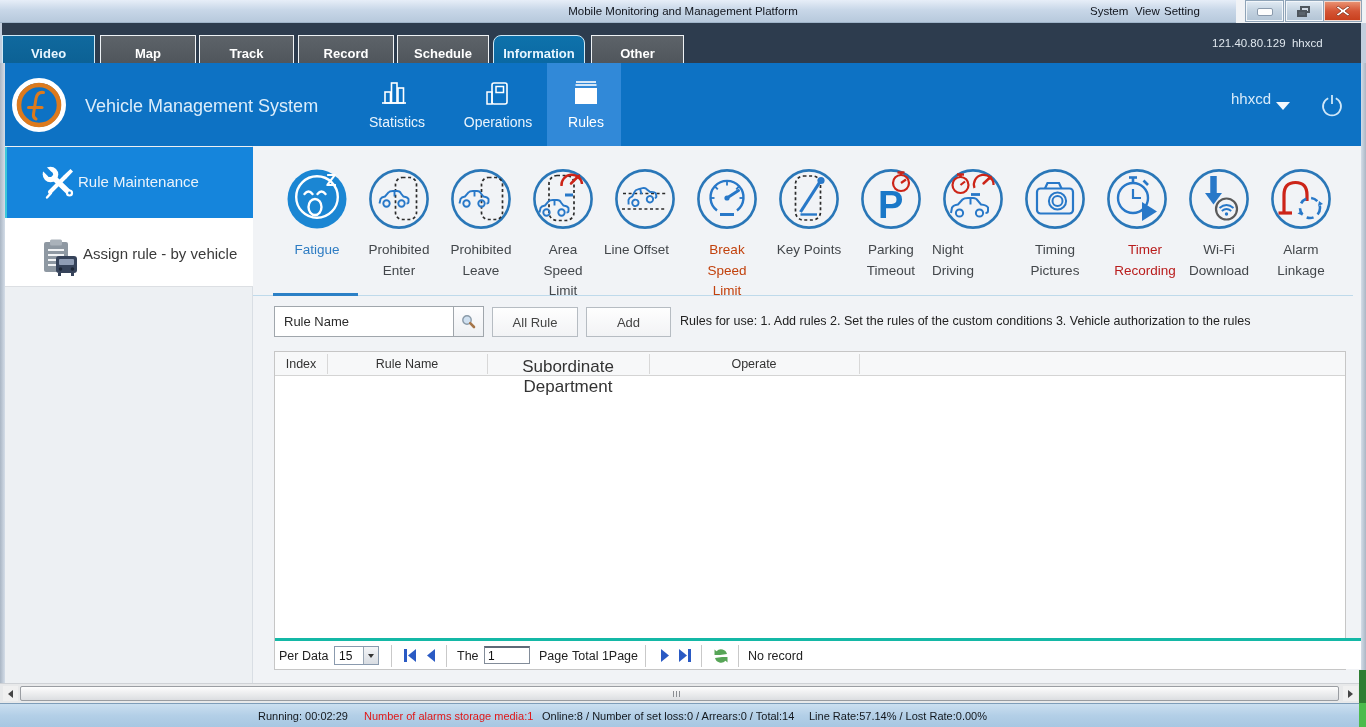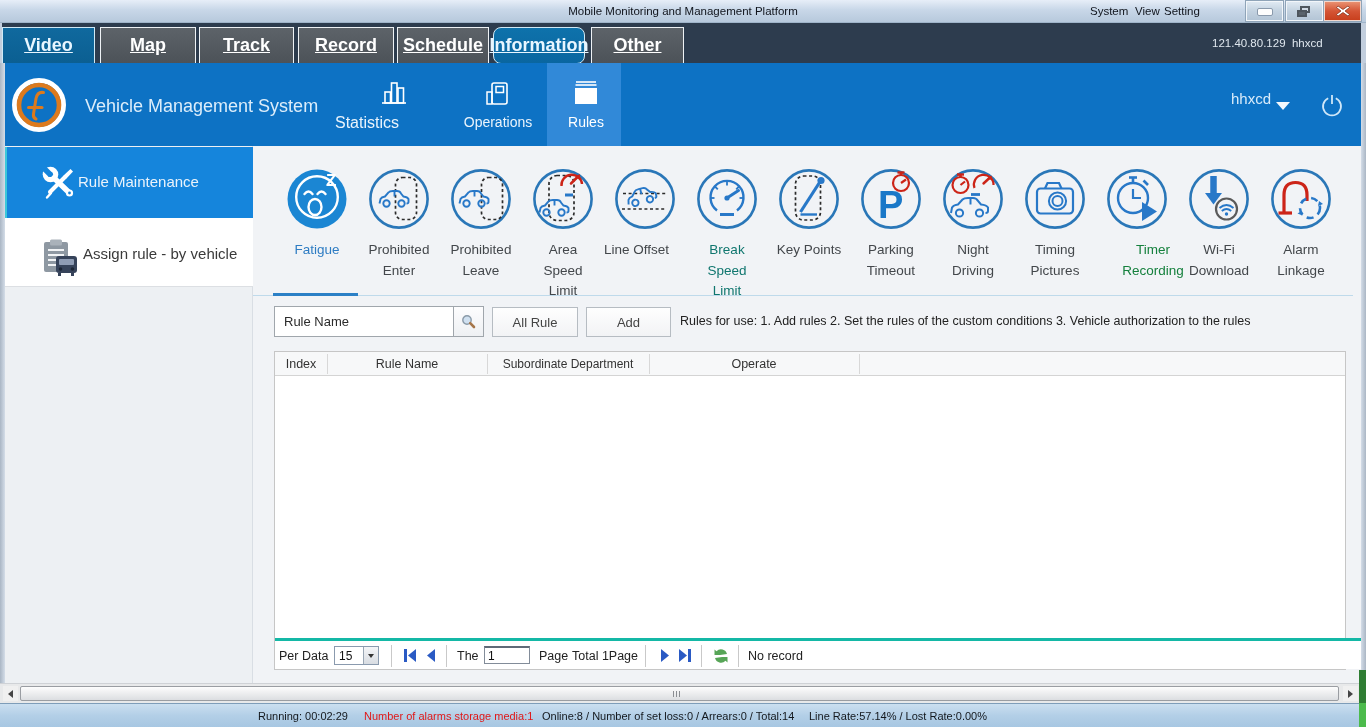--- a/index.html
+++ b/index.html
@@ -1,26 +1,26 @@
 <!DOCTYPE html>
 <html><head>
 <meta charset="utf-8">
 <style>
 *{margin:0;padding:0;box-sizing:border-box;}
 html,body{width:1366px;height:727px;overflow:hidden;}
 body{font-family:"Liberation Sans",sans-serif;background:#f1f3f6;position:relative;}
 .a{position:absolute;}
-.tab{position:absolute;top:4px;height:37px;border:1px solid #eef2f5;color:#fff;font-size:18px;font-weight:bold;display:flex;align-items:center;justify-content:center;background:linear-gradient(180deg,#5d6369 0%,#4c5258 100%);text-decoration:underline;}
+.tab{position:absolute;top:12px;height:37px;border:1px solid #eef2f5;color:#fff;font-size:13px;font-weight:bold;display:flex;align-items:center;justify-content:center;background:linear-gradient(180deg,#5d6369 0%,#4c5258 100%);}
 .tabblue{background:linear-gradient(180deg,#10699e 0%,#0b5f92 100%);border:1px solid #cfe9f6;color:#e8f6ff;}
 .sep{position:absolute;width:1px;background:#c9c9c9;}
 </style>
 </head>
 <body>
 
-<div class="a" id="titlebar" style="left:0;top:0;width:1366px;height:23px;background:linear-gradient(180deg,#e7eef8 0%,#c8d7e8 45%,#b7c9dc 100%);border-bottom:1px solid #9fb4c9;">
+<div class="a" id="titlebar" style="left:0;top:0;width:1236px;height:23px;background:linear-gradient(180deg,#e7eef8 0%,#c8d7e8 45%,#b7c9dc 100%);border-bottom:1px solid #9fb4c9;">
   <div class="a" style="left:0;top:5px;width:1366px;text-align:center;font-size:11.5px;color:#10141c;">Mobile Monitoring and Management Platform</div>
   <div class="a" style="left:1090px;top:5px;font-size:11.5px;color:#10141c;">System</div>
   <div class="a" style="left:1135px;top:5px;font-size:11.5px;color:#10141c;">View</div>
   <div class="a" style="left:1164px;top:5px;font-size:11.5px;color:#10141c;">Setting</div>
 
   <div class="a" style="left:1246px;top:1px;width:37px;height:20px;background:linear-gradient(180deg,#dfe9f2 0%,#c3d2e0 50%,#b4c5d6 100%);border:1px solid #f2f6fa;outline:1px solid #8fa4b8;">
     <div class="a" style="left:10px;top:6px;width:16px;height:8px;background:#fdfdfd;border:1px solid #8a9aac;border-radius:2px;"></div>
   </div>
   <div class="a" style="left:1286px;top:1px;width:37px;height:20px;background:linear-gradient(180deg,#dfe9f2 0%,#c3d2e0 50%,#b4c5d6 100%);border:1px solid #f2f6fa;outline:1px solid #8fa4b8;">
     <div class="a" style="left:13px;top:4px;width:10px;height:7px;border:2px solid #4e565e;background:#cfd9e4;"></div>
@@ -55,21 +55,21 @@
   <div class="a" style="left:80px;top:33px;font-size:18px;color:#dcedfa;">Vehicle Management System</div>
 
   <div class="a" style="left:542px;top:0;width:74px;height:83px;background:#3189d8;"></div>
 
   <svg class="a" style="left:373px;top:17px;" width="32" height="28" viewBox="0 0 32 28">
     <rect x="7" y="12" width="5.5" height="11" fill="none" stroke="#fff" stroke-width="1.6"></rect>
     <rect x="13.5" y="3" width="5.5" height="20" fill="none" stroke="#fff" stroke-width="1.6"></rect>
     <rect x="20" y="8" width="5.5" height="15" fill="none" stroke="#fff" stroke-width="1.6"></rect>
     <path d="M4 23 L28 23" stroke="#fff" stroke-width="1.6"></path>
   </svg>
-  <div class="a" style="left:330px;top:51px;width:124px;text-align:left;font-size:16px;color:#eaf4fc;">Statistics</div>
+  <div class="a" style="left:330px;top:51px;width:124px;text-align:center;font-size:14px;color:#eaf4fc;">Statistics</div>
 
   <svg class="a" style="left:477px;top:17px;" width="32" height="28" viewBox="0 0 32 28">
     <rect x="10" y="3" width="15" height="21" rx="2" fill="none" stroke="#fff" stroke-width="1.6"></rect>
     <rect x="14" y="6.5" width="7.5" height="6" fill="none" stroke="#fff" stroke-width="1.5"></rect>
     <rect x="5" y="12" width="5" height="12" fill="none" stroke="#fff" stroke-width="1.5"></rect>
   </svg>
   <div class="a" style="left:431px;top:51px;width:124px;text-align:center;font-size:14px;color:#eaf4fc;">Operations</div>
 
   <svg class="a" style="left:565px;top:17px;" width="32" height="28" viewBox="0 0 32 28">
     <path d="M6 2 L26 2" stroke="#fff" stroke-width="1.6"></path>
@@ -199,21 +199,21 @@
         <path d="M31 13.5 L31 17.5"></path>
           <path d="M19 18.5 L21.8 21.3"></path>
           <path d="M43 18.5 L40.2 21.3"></path>
         <path d="M14.5 30 L18.5 30"></path>
           <path d="M47.5 30 L43.5 30"></path>
       </g>
       <circle cx="31" cy="30" r="2.6" fill="#2878c8"></circle>
       <path d="M31 30 L42.5 22.5" stroke="#2878c8" stroke-width="3" stroke-linecap="round"></path>
       <path d="M24 46.5 L38 46.5" stroke="#2878c8" stroke-width="3"></path>
     </svg>
-    <div class="a" style="left:0;top:94px;width:82px;text-align:center;font-size:13.5px;color:#0f766e;line-height:20.5px;">Break<br>Speed<br>Limit</div>
+    <div class="a" style="left:0;top:94px;width:82px;text-align:center;font-size:13.5px;color:#c2410c;line-height:20.5px;">Break<br>Speed<br>Limit</div>
   </div>
   <div class="a" style="left:515px;top:0;width:82px;">
     <svg class="a" style="left:10px;top:22px;" width="62" height="62" viewBox="0 0 62 62">
       <circle cx="31" cy="31" r="28.6" fill="none" stroke="#2a77b8" stroke-width="2.6"></circle>
       <rect x="17.5" y="8" width="25" height="44" rx="8" fill="none" stroke="#2b2b2b" stroke-width="1.7" stroke-dasharray="3 2.6"></rect>
       <path d="M22.5 44 L41.5 14.5" stroke="#2878c8" stroke-width="3.2"></path>
       <circle cx="43" cy="12.5" r="3.6" fill="#2878c8"></circle>
       <path d="M22.5 46.5 L39 46.5" stroke="#2878c8" stroke-width="2.4"></path>
     </svg>
     <div class="a" style="left:0;top:94px;width:82px;text-align:center;font-size:13.5px;color:#43474b;line-height:20.5px;">Key Points</div>
@@ -240,21 +240,21 @@
       <path d="M41.5 15.5 L48.5 9" stroke="#cc2418" stroke-width="2.4" stroke-linecap="round"></path>
       <path d="M49.5 7.5 L50 12 L45.5 11 Z" fill="#cc2418"></path>
       <path d="M29 26.5 L38 26.5" stroke="#2878c8" stroke-width="2.8"></path>
       <g fill="none" stroke="#2878c8" stroke-width="2">
         <path d="M9 45 L10 39.5 Q11.5 37 16 36.5 L20.5 31.5 Q22 30 26 30 L31 30 Q34.5 30 36 33 L39 36.5 Q44.5 37 46 39.5 L46 43 Q46 45 43.5 45"></path>
         <path d="M28.5 30.5 L28.5 36.5"></path>
         <circle cx="17.5" cy="45" r="3.6"></circle>
         <circle cx="37.5" cy="45" r="3.6"></circle>
       </g>
     </svg>
-    <div class="a" style="left:0;top:94px;width:82px;text-align:center;font-size:13.5px;color:#43474b;line-height:20.5px;">Night<br>Driving</div>
+    <div class="a" style="left:0;top:94px;width:82px;text-align:left;font-size:13.5px;color:#43474b;line-height:20.5px;">Night<br>Driving</div>
   </div>
   <div class="a" style="left:761px;top:0;width:82px;">
     <svg class="a" style="left:10px;top:22px;" width="62" height="62" viewBox="0 0 62 62">
       <circle cx="31" cy="31" r="28.6" fill="none" stroke="#2a77b8" stroke-width="2.6"></circle>
       <rect x="13" y="20.5" width="36" height="25" rx="3.5" fill="none" stroke="#2878c8" stroke-width="2.2"></rect>
       <path d="M21 20.5 L23.5 15 L35 15 L37.5 20.5" fill="none" stroke="#2878c8" stroke-width="2.2"></path>
       <circle cx="33.5" cy="33" r="8.6" fill="none" stroke="#2878c8" stroke-width="2"></circle>
       <circle cx="33.5" cy="33" r="5" fill="none" stroke="#2878c8" stroke-width="2"></circle>
     </svg>
     <div class="a" style="left:0;top:94px;width:82px;text-align:center;font-size:13.5px;color:#43474b;line-height:20.5px;">Timing<br>Pictures</div>
@@ -262,21 +262,21 @@
   <div class="a" style="left:843px;top:0;width:82px;">
     <svg class="a" style="left:10px;top:22px;" width="62" height="62" viewBox="0 0 62 62">
       <circle cx="31" cy="31" r="28.6" fill="none" stroke="#2a77b8" stroke-width="2.6"></circle>
       <circle cx="27" cy="30" r="15" fill="none" stroke="#2878c8" stroke-width="2.4"></circle>
       <path d="M27 9.5 L27 14.5" stroke="#2878c8" stroke-width="2.6"></path>
       <path d="M23 9.5 L31 9.5" stroke="#2878c8" stroke-width="2.6"></path>
       <path d="M37.5 12.5 L42 17" stroke="#2878c8" stroke-width="2.6"></path>
       <path d="M27 21 L27 30 L35 30" fill="none" stroke="#2878c8" stroke-width="2.2"></path>
       <path d="M36 34 L36 53 L51 43.5 Z" fill="#2878c8"></path>
     </svg>
-    <div class="a" style="left:16px;top:94px;width:82px;text-align:center;font-size:13.5px;color:#15803d;line-height:20.5px;">Timer<br>Recording</div>
+    <div class="a" style="left:8px;top:94px;width:82px;text-align:center;font-size:13.5px;color:#b91c1c;line-height:20.5px;">Timer<br>Recording</div>
   </div>
   <div class="a" style="left:925px;top:0;width:82px;">
     <svg class="a" style="left:10px;top:22px;" width="62" height="62" viewBox="0 0 62 62">
       <circle cx="31" cy="31" r="28.6" fill="none" stroke="#2a77b8" stroke-width="2.6"></circle>
       <path d="M25.5 8 L25.5 27" stroke="#2878c8" stroke-width="6.5"></path>
       <path d="M17 25 L25.5 36.5 L34 25 Z" fill="#2878c8"></path>
       <circle cx="38.5" cy="41" r="10.5" fill="#f1f3f6" stroke="#5a5a5a" stroke-width="2.2"></circle>
       <path d="M31.5 40 Q38.5 33.8 45.5 40" fill="none" stroke="#2878c8" stroke-width="1.9"></path>
       <path d="M33.8 43 Q38.5 39 43.2 43" fill="none" stroke="#2878c8" stroke-width="1.9"></path>
       <circle cx="38.5" cy="46" r="1.7" fill="#2878c8"></circle>
@@ -307,21 +307,21 @@
   <div class="a" style="left:427px;top:168px;font-size:12.5px;color:#222;">Rules for use: 1. Add rules 2. Set the rules of the custom conditions 3. Vehicle authorization to the rules</div>
 
   <div class="a" style="left:21px;top:205px;width:1072px;height:319px;background:#fff;border:1px solid #c6c6c6;">
     <div class="a" style="left:0;top:0;width:1070px;height:24px;background:#f7f8f9;border-bottom:1px solid #d4d4d4;">
       <div class="sep" style="left:52px;top:2px;height:20px;background:#d8d8d8;"></div>
       <div class="sep" style="left:212px;top:2px;height:20px;background:#d8d8d8;"></div>
       <div class="sep" style="left:374px;top:2px;height:20px;background:#d8d8d8;"></div>
       <div class="sep" style="left:584px;top:2px;height:20px;background:#d8d8d8;"></div>
       <div class="a" style="left:0;top:5px;width:52px;text-align:center;font-size:12.5px;color:#333;">Index</div>
       <div class="a" style="left:52px;top:5px;width:160px;text-align:center;font-size:12.5px;color:#333;">Rule Name</div>
-      <div class="a" style="left:212px;top:5px;width:162px;text-align:center;font-size:12px;color:#333;">Subordinate Department</div>
+      <div class="a" style="left:212px;top:5px;width:162px;text-align:center;font-size:17px;color:#333;">Subordinate Department</div>
       <div class="a" style="left:374px;top:5px;width:210px;text-align:center;font-size:12.5px;color:#333;">Operate</div>
     </div>
 
     <div class="a" style="left:0;top:286px;width:1202px;height:31px;border-top:3px solid #14b8a6;background:#fff;font-size:12.5px;color:#222;">
       <div class="a" style="left:4px;top:8px;">Per Data</div>
       <div class="a" style="left:59px;top:5px;width:45px;height:19px;background:#fff;border:1px solid #8a9aae;">
         <div class="a" style="left:4px;top:2px;font-size:12px;color:#111;">15</div>
         <div class="a" style="right:0;top:0;width:15px;height:17px;background:linear-gradient(180deg,#f4f5f7,#d8dce2);border-left:1px solid #9aa6b4;display:flex;align-items:center;justify-content:center;">
           <div style="width:0;height:0;border-left:3.5px solid transparent;border-right:3.5px solid transparent;border-top:4px solid #333;"></div>
         </div>

